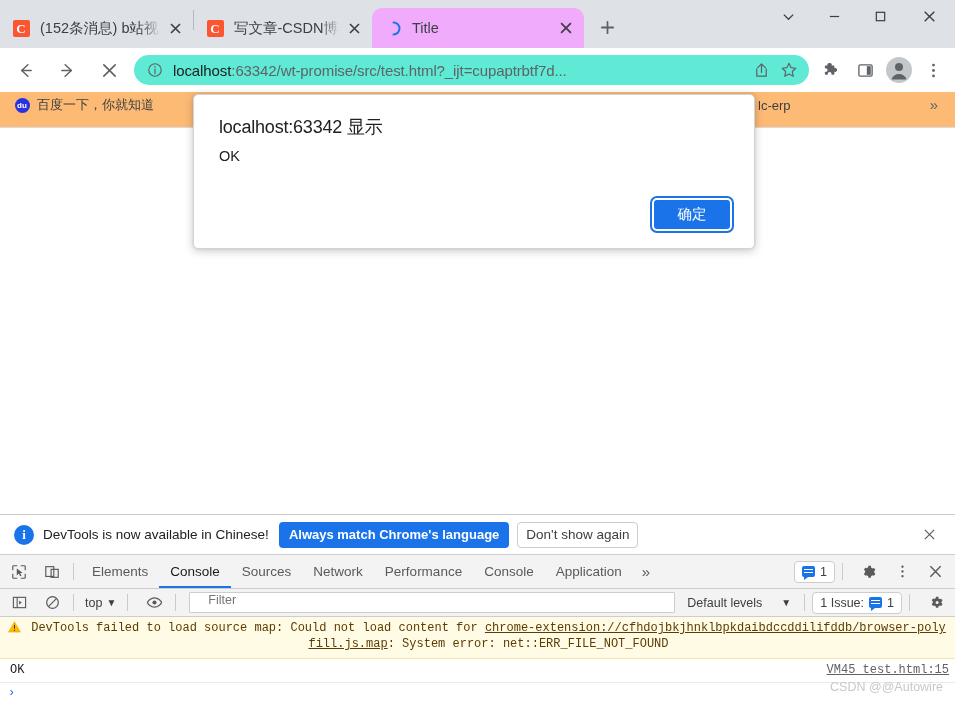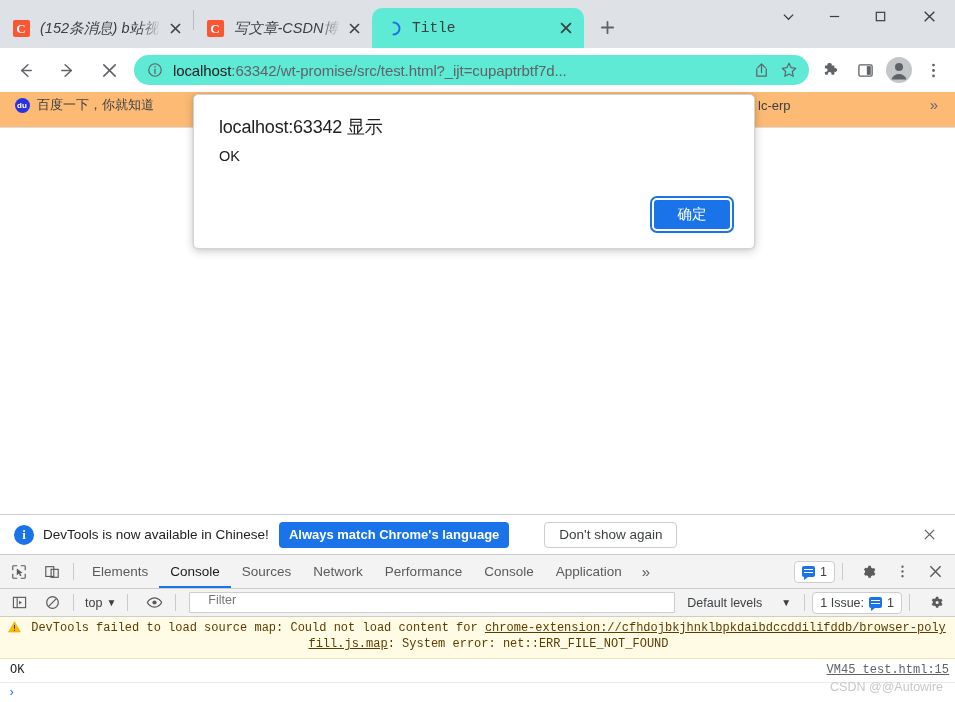--- a/index.html
+++ b/index.html
@@ -23,45 +23,43 @@
     height: 40px;
     display: flex; align-items: center;
     padding: 0 8px 0 12px;
     font-size: 14.5px; color: #3c4043;
     min-width: 0;
   }
   .tab.inactive { width: 193px; }
   .tab.inactive.second { width: 178px; }
   .tab.active {
     width: 212px;
-    background: #5eead4;
+    background: #f0abfc;
     border-radius: 10px 10px 0 0;
     height: 40px;
-    font-family: Liberation Mono, monospace;
   }
   .tab-fav {
     width: 18px; height: 18px; flex: 0 0 18px;
     margin-right: 10px;
     display: flex; align-items: center; justify-content: center;
   }
   .csdn-fav {
     width: 17px; height: 17px; background: #fc5531; border-radius: 2px;
     color: #fff; font-size: 13px; font-weight: bold;
     display: flex; align-items: center; justify-content: center;
     font-family: "Liberation Serif", serif; line-height: 1;
   }
   .tab-title {
     flex: 1 1 auto; white-space: nowrap; overflow: hidden;
     font-size: 14.5px;
     color: #3c4043;
   }
   .tab.inactive .tab-title {
     -webkit-mask-image: linear-gradient(to right, #000 83%, transparent 100%);
     mask-image: linear-gradient(to right, #000 83%, transparent 100%);
-    font-style: italic;
   }
   .tab-close {
     flex: 0 0 20px; width: 20px; height: 20px; margin-left: 4px;
     display: flex; align-items: center; justify-content: center;
     color: #3c4043;
   }
   .tab-sep {
     width: 1px; height: 20px; background: #b6b9bd; align-self: center;
     margin-bottom: 8px;
   }
@@ -202,23 +200,23 @@
     font-family: "Liberation Serif", serif;
   }
   .dt-banner-text { font-size: 13.5px; color: #202124; margin-right: 10px; white-space: nowrap; }
   .btn-blue {
     background: #1a73e8; color: #fff; font-size: 13px; font-weight: bold;
     height: 26px; padding: 0 10px; border-radius: 4px;
     display: flex; align-items: center; margin-right: 8px; white-space: nowrap;
   }
   .btn-plain {
     background: #fff; color: #3c4043; font-size: 13.5px;
-    height: 26px; padding: 0 14px; border-radius: 4px;
+    height: 26px; padding: 0 8px; border-radius: 4px;
     border: 1px solid #cdcdcd;
-    display: flex; align-items: center; white-space: nowrap; margin-left: 27px;
+    display: flex; align-items: center; white-space: nowrap;
   }
   .banner-close {
     margin-left: auto; margin-right: 8px; width: 20px; height: 20px;
     display: flex; align-items: center; justify-content: center; color: #5f6368;
   }
 
   .dt-tabs {
     height: 34px; width: 100%; background: #f3f3f3;
     border-bottom: 1px solid #cdcdcd;
     display: flex; align-items: center;

